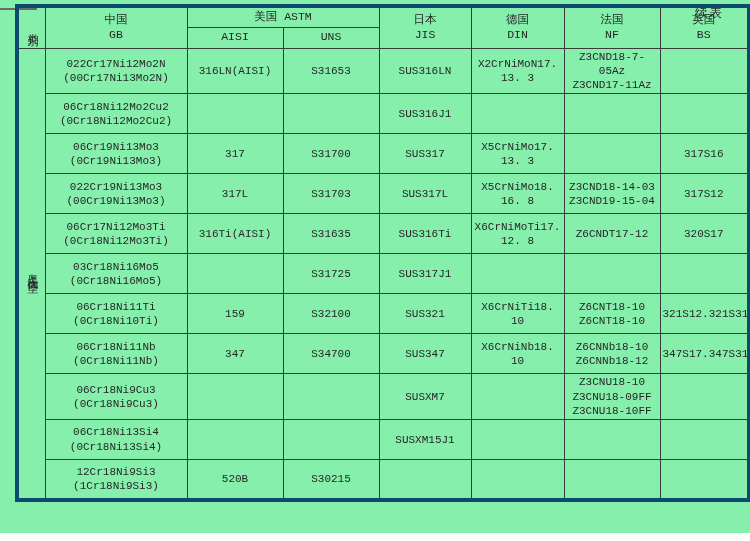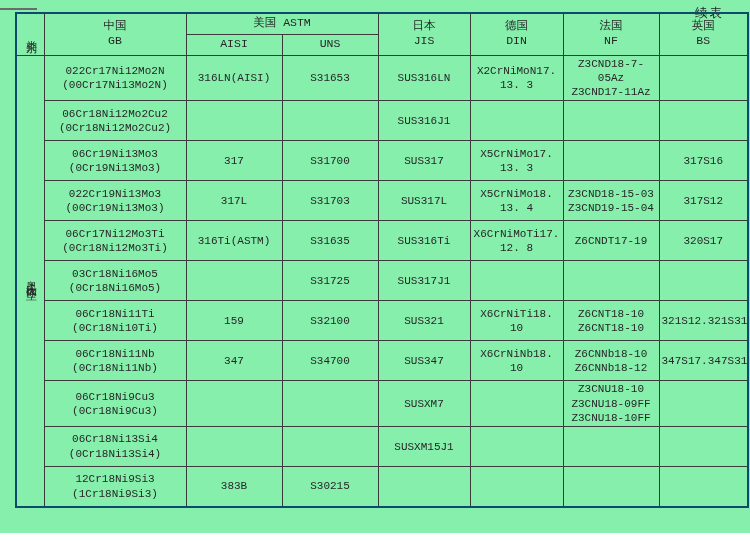--- a/index.html
+++ b/index.html
@@ -12,23 +12,23 @@
     overflow:hidden;
   }
   .artifact-line{
     position:absolute;left:0;top:8px;width:37px;height:2px;background:#6b6b6b;
   }
   .continued{
     position:absolute;top:5px;right:26px;
     font-size:12.5px;letter-spacing:2px;color:#222;
   }
   table.std{
-    position:absolute;left:15px;top:12px;width:732px;
+    position:absolute;left:15px;top:4px;width:732px;
     border-collapse:collapse;table-layout:fixed;
-    border:2px solid #0c4a6e;
+    border:4px solid #0c4a6e;
   }
   .std th,.std td{
     border:1px solid #3a3a3a;
     text-align:center;vertical-align:middle;
     font-size:11px;font-weight:normal;
     line-height:1.3;padding:1px 2px;
     overflow:hidden;
   }
   .std thead tr{height:21px;}
   .std thead th{font-size:11.5px;}
@@ -141,38 +141,38 @@
         <td>317S16</td>
       </tr>
       <tr>
         <td>
             <span class="line">022Cr19Ni13Mo3</span>
             <span class="line">(00Cr19Ni13Mo3)</span>
           </td>
         <td>317L</td>
         <td>S31703</td>
         <td>SUS317L</td>
-        <td>X5CrNiMo18. 13. 4</td>
-        <td>
-            <span class="line">Z3CND18-15-03</span>
+        <td>X5CrNiMo18. 16. 8</td>
+        <td>
+            <span class="line">Z3CND18-14-03</span>
             <span class="line">Z3CND19-15-04</span>
           </td>
         <td>317S12</td>
       </tr>
       <tr>
         <td>
             <span class="line">06Cr17Ni12Mo3Ti</span>
             <span class="line">(0Cr18Ni12Mo3Ti)</span>
           </td>
-        <td>316Ti(ASTM)</td>
+        <td>316Ti(AISI)</td>
         <td>S31635</td>
         <td>SUS316Ti</td>
         <td>X6CrNiMoTi17. 12. 8</td>
         <td>
-            <span class="line">Z6CNDT17-19</span>
+            <span class="line">Z6CNDT17-12</span>
           </td>
         <td>320S17</td>
       </tr>
       <tr>
         <td>
             <span class="line">03Cr18Ni16Mo5</span>
             <span class="line">(0Cr18Ni16Mo5)</span>
           </td>
         <td></td>
         <td>S31725</td>
@@ -241,21 +241,21 @@
         <td>
             <span class="line"></span>
           </td>
         <td></td>
       </tr>
       <tr>
         <td>
             <span class="line">12Cr18Ni9Si3</span>
             <span class="line">(1Cr18Ni9Si3)</span>
           </td>
-        <td>383B</td>
+        <td>520B</td>
         <td>S30215</td>
         <td></td>
         <td></td>
         <td>
             <span class="line"></span>
           </td>
         <td></td>
       </tr>
     </tbody>
   </table>

